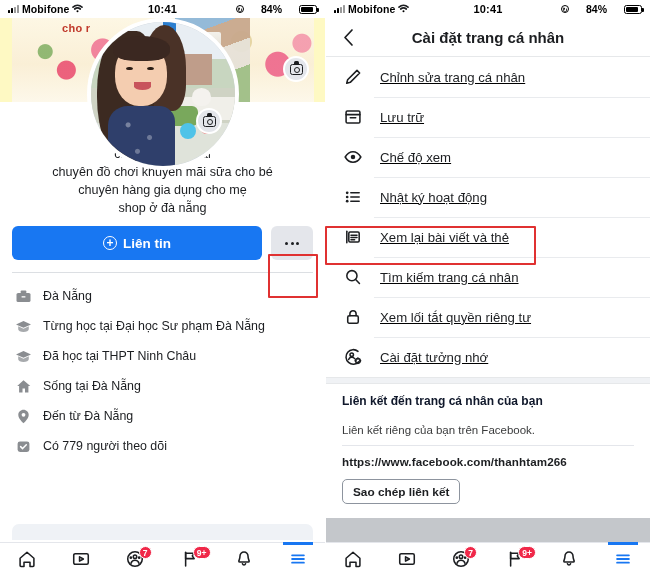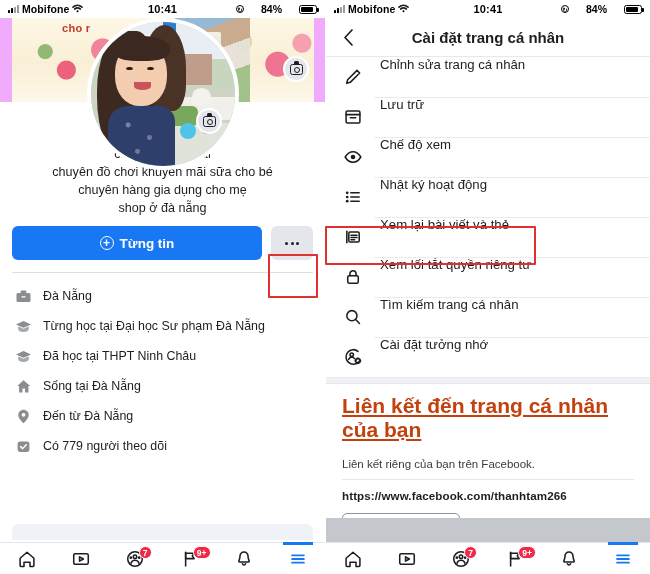--- a/index.html
+++ b/index.html
@@ -35,21 +35,21 @@
   .sb-right { margin-left: auto; display: flex; align-items: center; gap: 17px; position: relative; z-index: 2; }
   .lock-circ {
     width: 8px; height: 8px; border: 1px solid #000; border-radius: 50%;
     font-size: 6px; display: flex; align-items: center; justify-content: center;
   }
   .batt { position: relative; width: 18px; height: 9px; border: 1px solid #000; border-radius: 2.5px; padding: 1px; }
   .batt span { display: block; height: 100%; width: 84%; background: #000; border-radius: 1px; }
   .batt::after { content: ""; position: absolute; right: -3px; top: 2.5px; width: 2px; height: 4px; background: #000; border-radius: 0 1px 1px 0; }
 
   
-  .cover { position: relative; height: 84px; background: #f0abfc; overflow: hidden; }
+  .cover { position: relative; height: 84px; background: #fef9c3; overflow: hidden; }
   .cover-art {
     position: absolute; left: 12px; top: 0; width: 302px; height: 84px;
     background:
       radial-gradient(circle at 18% 62%, rgba(235,90,120,.95) 0 9px, rgba(235,90,120,0) 10px),
       radial-gradient(circle at 30% 38%, rgba(240,120,150,.9) 0 11px, rgba(240,120,150,0) 12px),
       radial-gradient(circle at 46% 60%, rgba(232,100,130,.85) 0 8px, rgba(232,100,130,0) 9px),
       radial-gradient(circle at 11% 40%, rgba(120,170,90,.8) 0 7px, rgba(120,170,90,0) 8px),
       radial-gradient(circle at 88% 55%, rgba(238,105,140,.92) 0 12px, rgba(238,105,140,0) 13px),
       radial-gradient(circle at 96% 30%, rgba(243,140,165,.8) 0 9px, rgba(243,140,165,0) 10px),
       radial-gradient(circle at 76% 28%, rgba(220,200,140,.7) 0 10px, rgba(220,200,140,0) 11px),
@@ -149,30 +149,30 @@
     background: #eff2f6; border-radius: 7px 7px 0 0;
   }
 
   
   .set-header { height: 38px; display: flex; align-items: center; position: relative; background:#fff; }
   .back-arrow { width: 44px; display: flex; align-items: center; justify-content: center; cursor: pointer; font-size: 20px; color:#1c1e21; }
   .set-title { position: absolute; left: 0; right: 0; text-align: center; font-size: 15px; font-weight: bold; color: #1c1e21; pointer-events:none; }
   .set-hr { height: 1px; background: #e6e8ea; }
 
   .set-list { padding: 0; }
-  .set-item { display: flex; gap: 16px; height: 40px; padding: 0 16px; cursor: pointer; position: relative; background:#fff; }
+  .set-item { display: flex; align-items: center; gap: 16px; height: 40px; padding: 0 16px; cursor: pointer; position: relative; background:#fff;text-decoration:underline; }
   .set-item + .set-item::before { content:""; position: absolute; left: 48px; right: 0; top: 0; height: 1px; background: #e9ebee; }
   .set-ico { width: 22px; flex: 0 0 22px; display: flex; align-items: center; justify-content: center; color: #1c1e21; }
   .set-label { font-size: 13.2px; color: #1c1e21; }
   .hl-item { left: 325px; top: 226px; width: 211px; height: 39px; }
 
   .sep-block { height: 7px; background: #f0f2f5; border-top:1px solid #e6e8ea; border-bottom:1px solid #e6e8ea; }
 
   .link-sec { padding: 10px 16px 0 16px; }
-  .link-title { font-size: 21px; font-weight: bold; color: #c2410c; text-decoration: underline; }
+  .link-title { font-size: 12px; font-weight: bold; color: #0f172a; }
   .link-sub { font-size: 11.5px; color: #3a3b3c; margin-top: 16px; }
   .link-hr { height: 1px; background: #e4e6eb; margin: 9px 0 0 0; }
   .link-url { font-size: 11.6px; font-weight: bold; color: #1c1e21; margin-top: 9px; letter-spacing: .1px; }
   .copy-btn {
     margin-top: 11px; display: inline-flex; align-items: center; justify-content: center;
     height: 25px; padding: 0 10px; border: 1px solid #8d949e; border-radius: 5px;
     background: #fff; font-size: 11.8px; font-weight: bold; color: #1c1e21; cursor: pointer;
   }
   .gray-footer { position: absolute; left: 0; right: 0; top: 518px; height: 24px; background: #c4c7cb; }
 
@@ -262,21 +262,21 @@
     <div class="prof-bio">
       <div>chuyên đồ bé trai</div>
       <div>chuyên đồ chơi khuyến mãi sữa cho bé</div>
       <div>chuyên hàng gia dụng cho mẹ</div>
       <div>shop ở đà nẵng</div>
     </div>
 
     <div class="action-row">
       <button class="btn-add">
         <span class="plus-ico">+</span>
-        <span>Từng tin</span>
+        <span>Liên tin</span>
       </button>
       <button class="btn-more">
         <span class="dots">
             <i></i>
             <i></i>
             <i></i>
           </span>
       </button>
     </div>
 
@@ -473,35 +473,35 @@
               <rect class="ico-stroke" x="6.4" y="5.6" width="11.4" height="10.8" rx="1.3"></rect>
               <path class="ico-stroke" d="M8.8 9h6.6M8.8 11.5h6.6M8.8 14h4"></path>
             </svg>
         </span>
         <span class="set-label">Xem lại bài viết và thẻ</span>
       </div>
 
       <div class="set-item">
         <span class="set-ico">
           <svg width="20" height="20" viewBox="0 0 22 22">
+              <circle class="ico-stroke" cx="9.8" cy="9.6" r="5.6"></circle>
+              <path class="ico-stroke" d="M13.9 13.8l4.2 4.3"></path>
+            </svg>
+        </span>
+        <span class="set-label">Tìm kiếm trang cá nhân</span>
+      </div>
+
+      <div class="set-item">
+        <span class="set-ico">
+          <svg width="20" height="20" viewBox="0 0 22 22">
               <rect class="ico-stroke" x="5.2" y="9.6" width="11.6" height="8.2" rx="1.6"></rect>
               <path class="ico-stroke" d="M7.6 9.6V7.5a3.4 3.4 0 016.8 0v2.1"></path>
             </svg>
         </span>
         <span class="set-label">Xem lối tắt quyền riêng tư</span>
-      </div>
-
-      <div class="set-item">
-        <span class="set-ico">
-          <svg width="20" height="20" viewBox="0 0 22 22">
-              <circle class="ico-stroke" cx="9.8" cy="9.6" r="5.6"></circle>
-              <path class="ico-stroke" d="M13.9 13.8l4.2 4.3"></path>
-            </svg>
-        </span>
-        <span class="set-label">Tìm kiếm trang cá nhân</span>
       </div>
 
       <div class="set-item">
         <span class="set-ico">
           <svg width="20" height="20" viewBox="0 0 22 22">
               <path class="ico-stroke" d="M16.5 4.8a8 8 0 10.9 11.3"></path>
               <circle class="ico-stroke" cx="9.6" cy="8.4" r="1.9"></circle>
               <path class="ico-stroke" d="M6.2 13.8a3.8 3.8 0 016.6-1"></path>
               <circle class="ico-stroke" cx="16.4" cy="15.2" r="2.6"></circle>
               <path class="ico-stroke" d="M16.4 12.2v1M16.4 17.2v1M13.4 15.2h1M18.4 15.2h1"></path>

